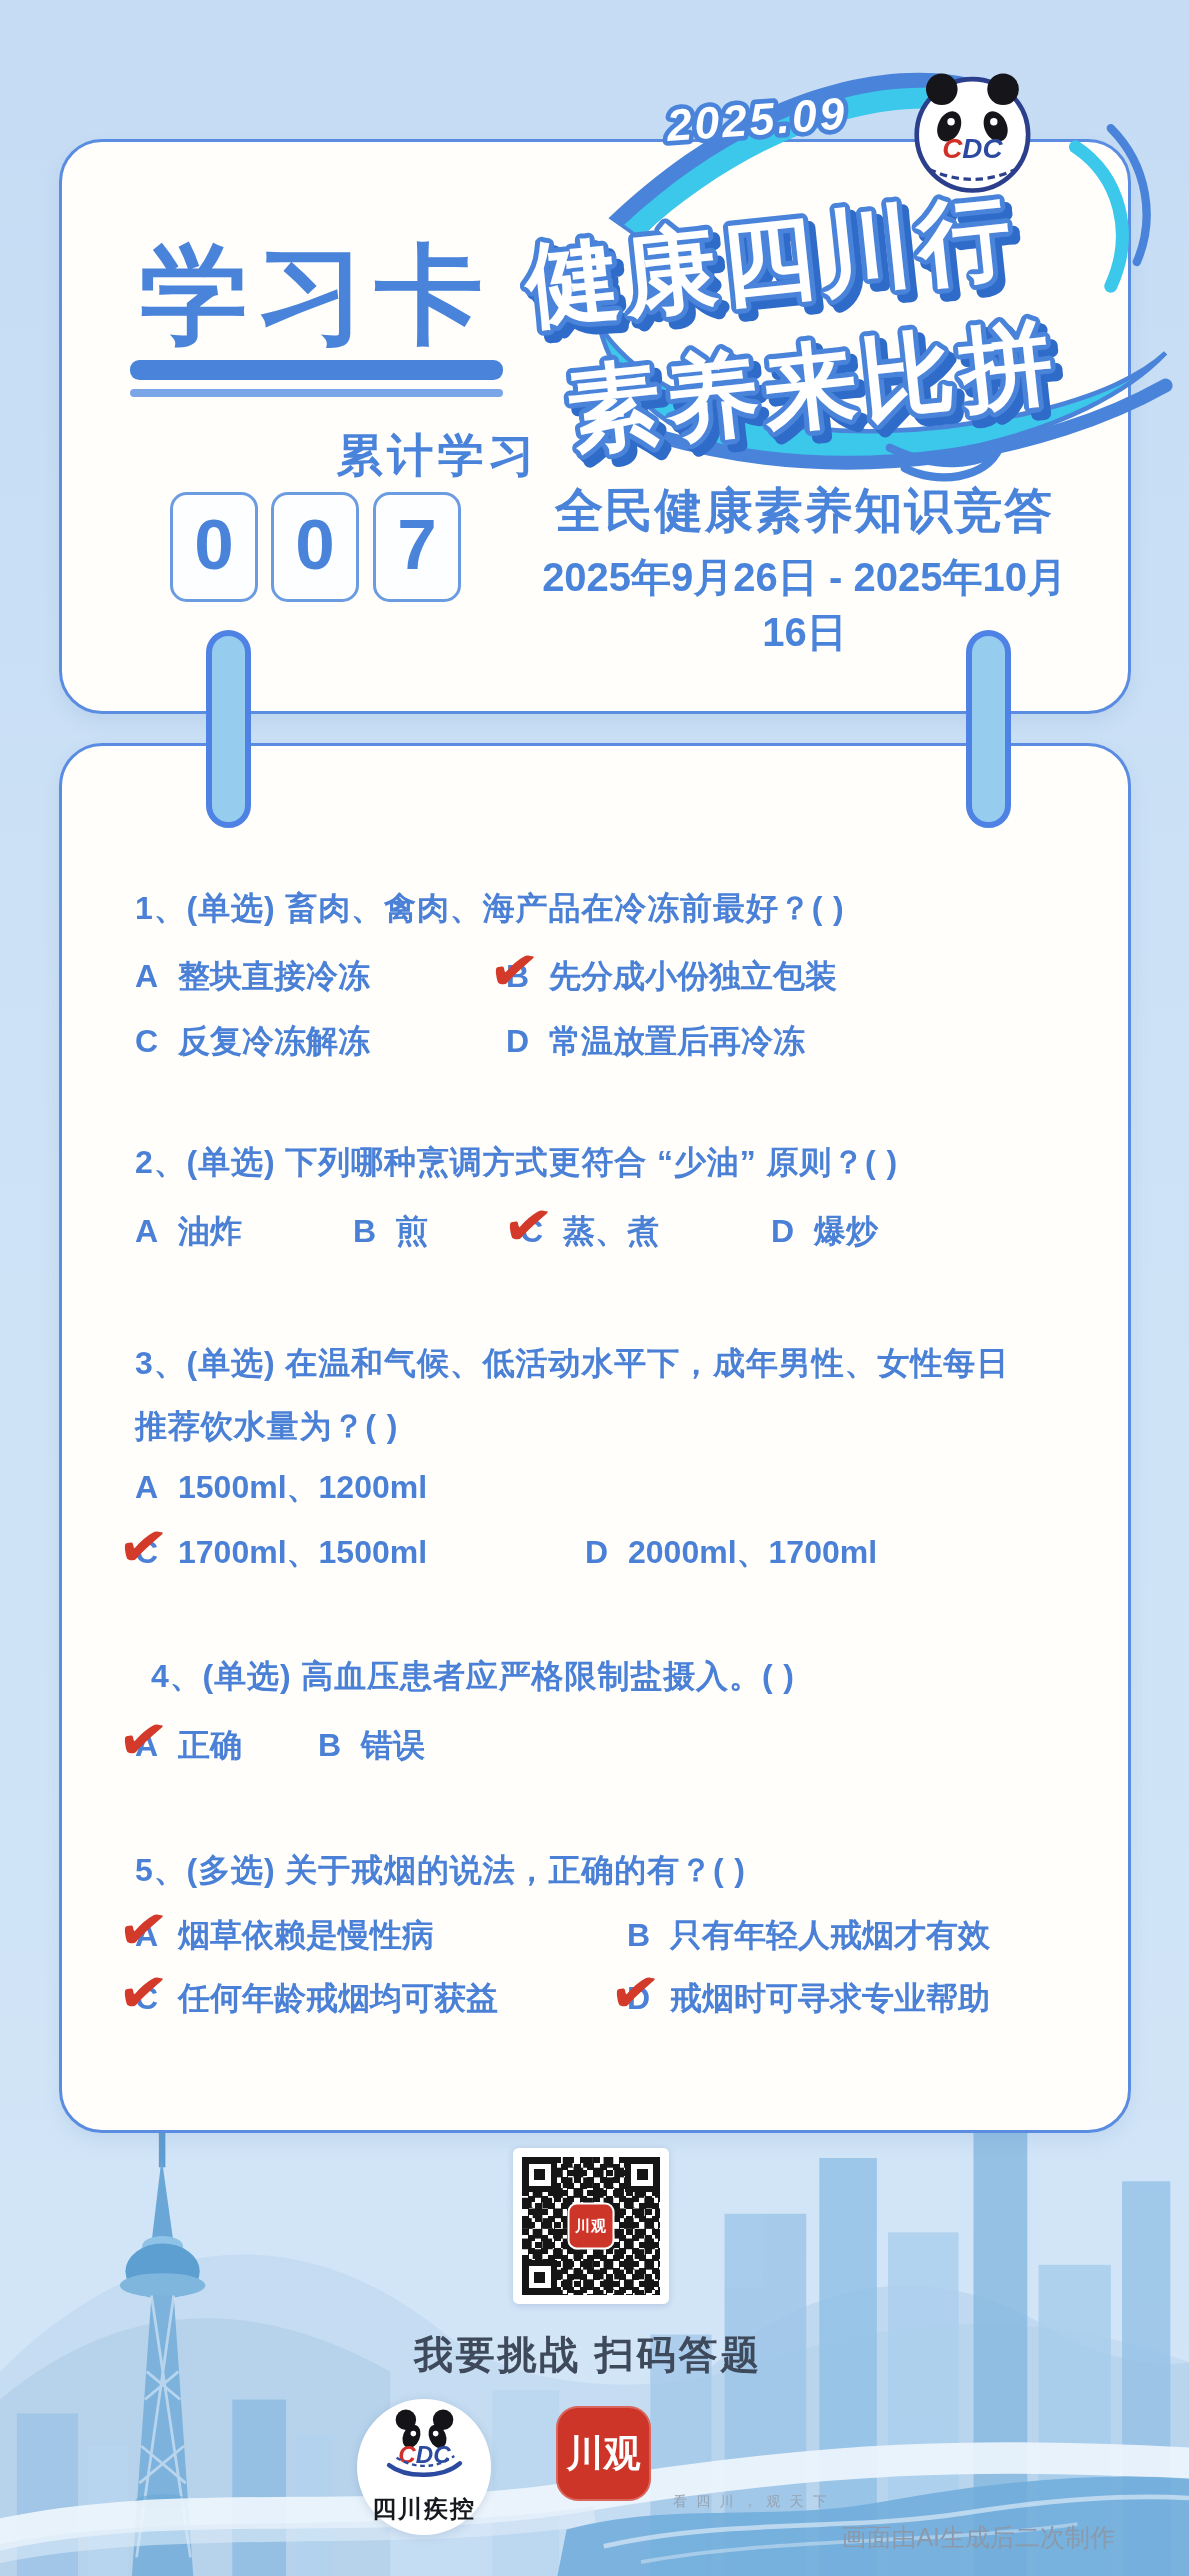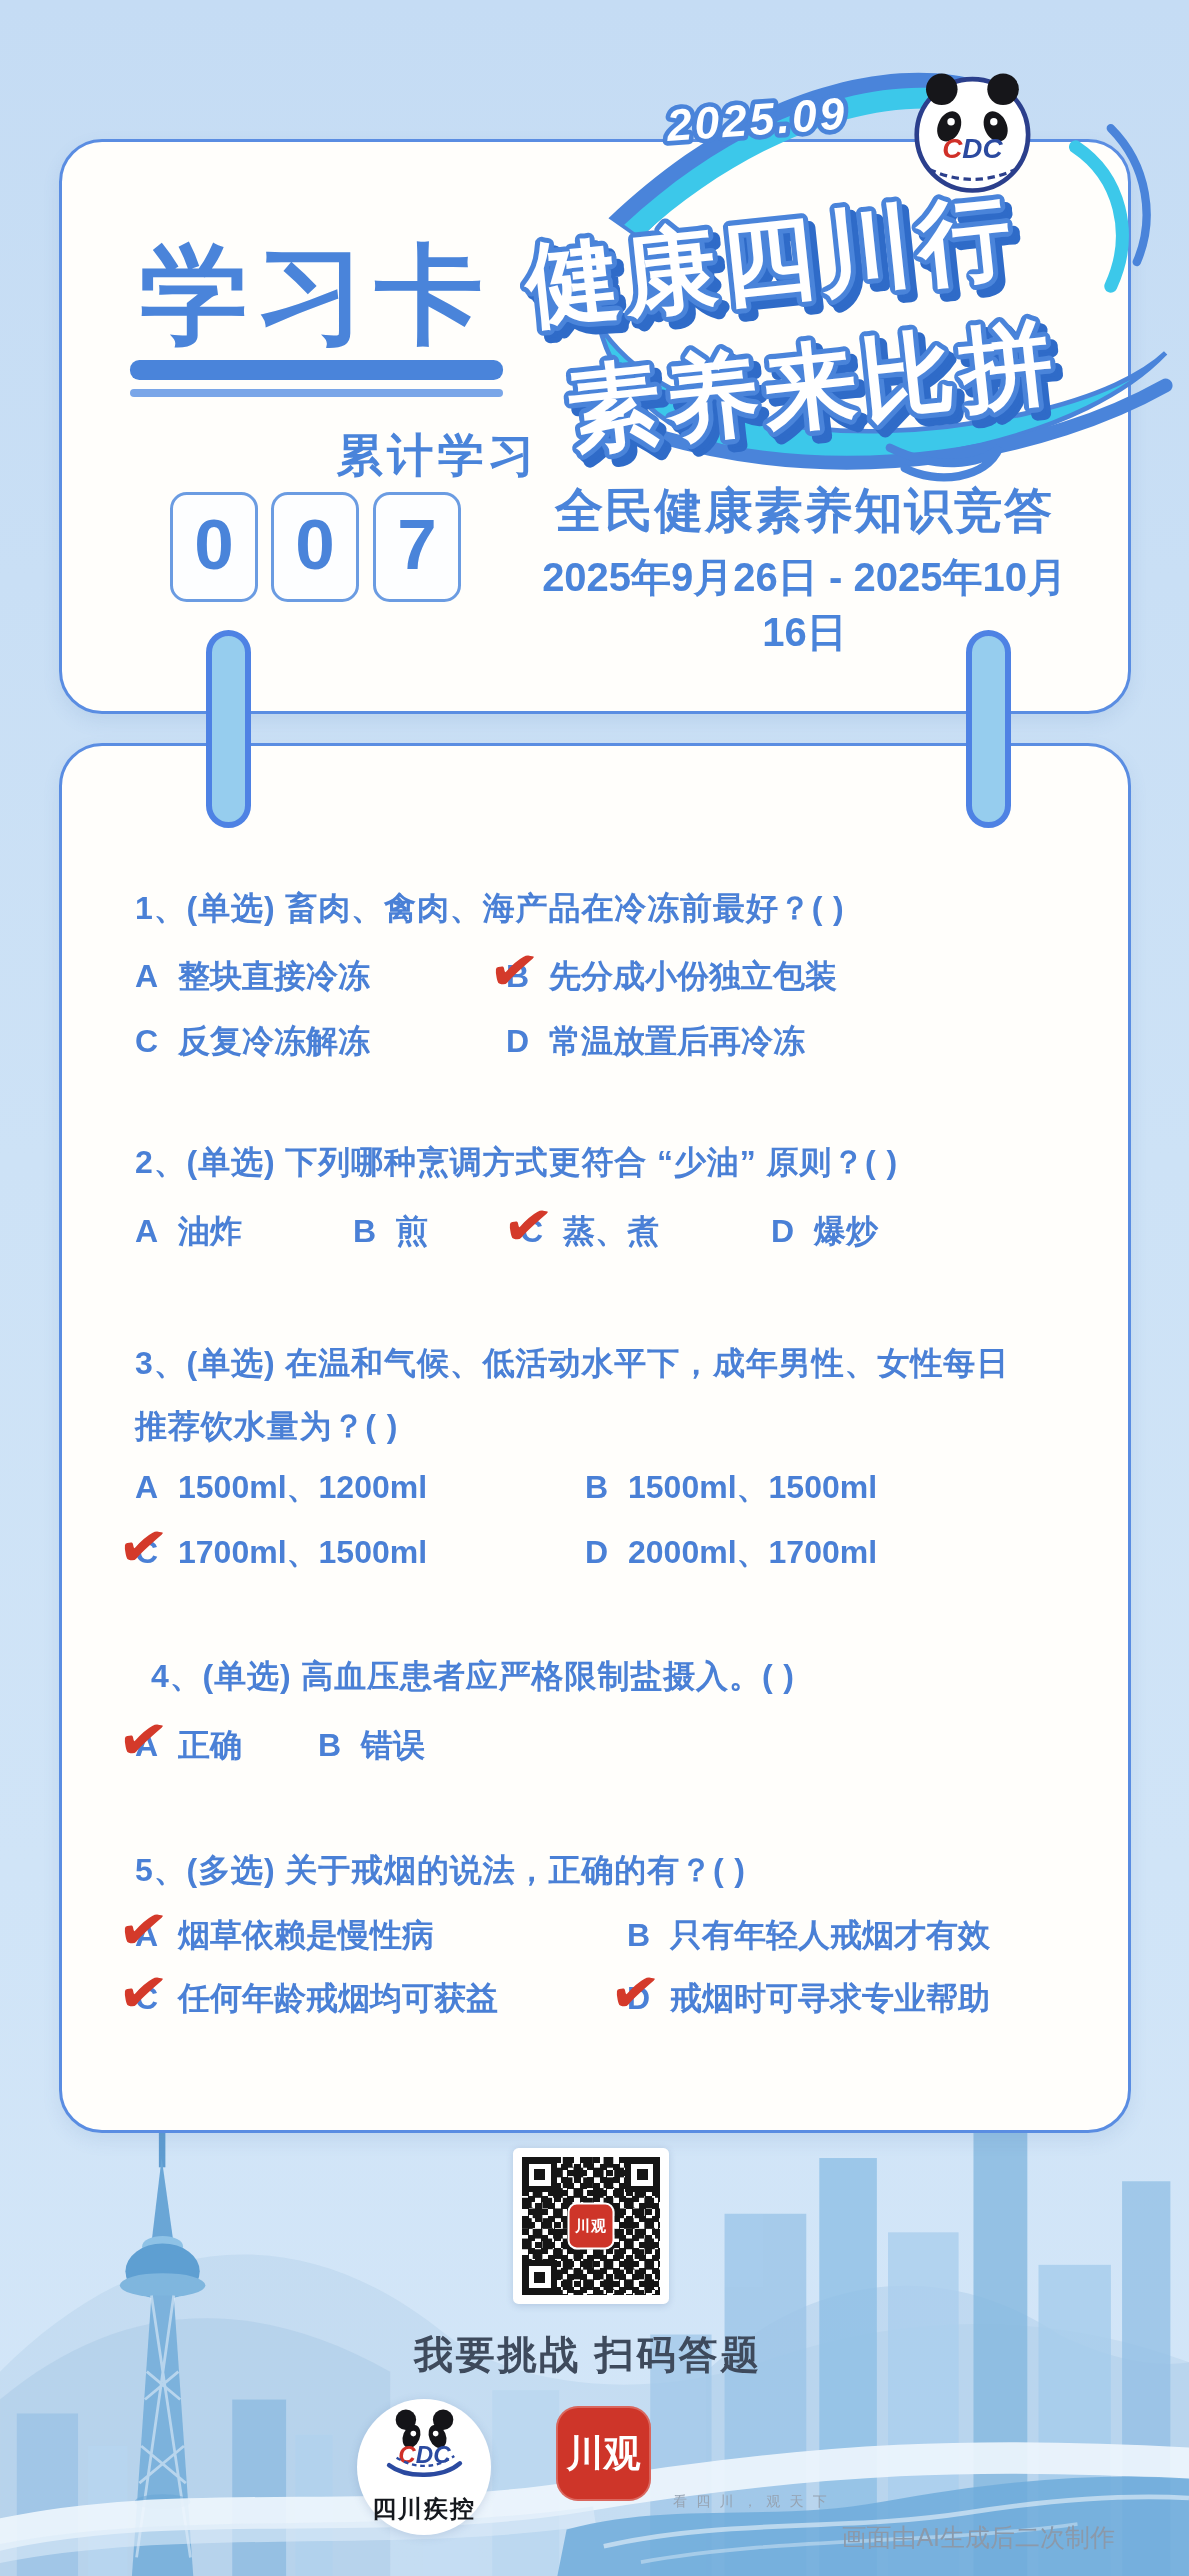--- a/index.html
+++ b/index.html
@@ -159,21 +159,20 @@
 
   <div class="q-line" style="left:135px;top:1141px">2、(单选) 下列哪种烹调方式更符合 “少油” 原则？( )</div>
   <div class="opt" style="left:135px;top:1210px"><span class="opt-label">A</span><span class="opt-text">油炸</span></div>
   <div class="opt" style="left:353px;top:1210px"><span class="opt-label">B</span><span class="opt-text">煎</span></div>
   <div class="opt" style="left:520px;top:1210px"><span class="check">✔</span><span class="opt-label">C</span><span class="opt-text">蒸、煮</span></div>
   <div class="opt" style="left:771px;top:1210px"><span class="opt-label">D</span><span class="opt-text">爆炒</span></div>
 
   <div class="q-line" style="left:135px;top:1342px">3、(单选) 在温和气候、低活动水平下，成年男性、女性每日</div>
   <div class="q-line" style="left:135px;top:1405px">推荐饮水量为？( )</div>
   <div class="opt" style="left:135px;top:1466px"><span class="opt-label">A</span><span class="opt-text">1500ml、1200ml</span></div>
-  <div class="opt" style="left:585px;top:1466px"><span class="opt-label">B</span><span class="opt-text">1500ml、1500ml</span></div>
   <div class="opt" style="left:135px;top:1531px"><span class="check">✔</span><span class="opt-label">C</span><span class="opt-text">1700ml、1500ml</span></div>
   <div class="opt" style="left:585px;top:1531px"><span class="opt-label">D</span><span class="opt-text">2000ml、1700ml</span></div>
 
   <div class="q-line" style="left:151px;top:1655px">4、(单选) 高血压患者应严格限制盐摄入。( )</div>
   <div class="opt" style="left:135px;top:1724px"><span class="check">✔</span><span class="opt-label">A</span><span class="opt-text">正确</span></div>
   <div class="opt" style="left:318px;top:1724px"><span class="opt-label">B</span><span class="opt-text">错误</span></div>
 
   <div class="q-line" style="left:135px;top:1849px">5、(多选) 关于戒烟的说法，正确的有？( )</div>
   <div class="opt" style="left:135px;top:1914px"><span class="check">✔</span><span class="opt-label">A</span><span class="opt-text">烟草依赖是慢性病</span></div>
   <div class="opt" style="left:627px;top:1914px"><span class="opt-label">B</span><span class="opt-text">只有年轻人戒烟才有效</span></div>

